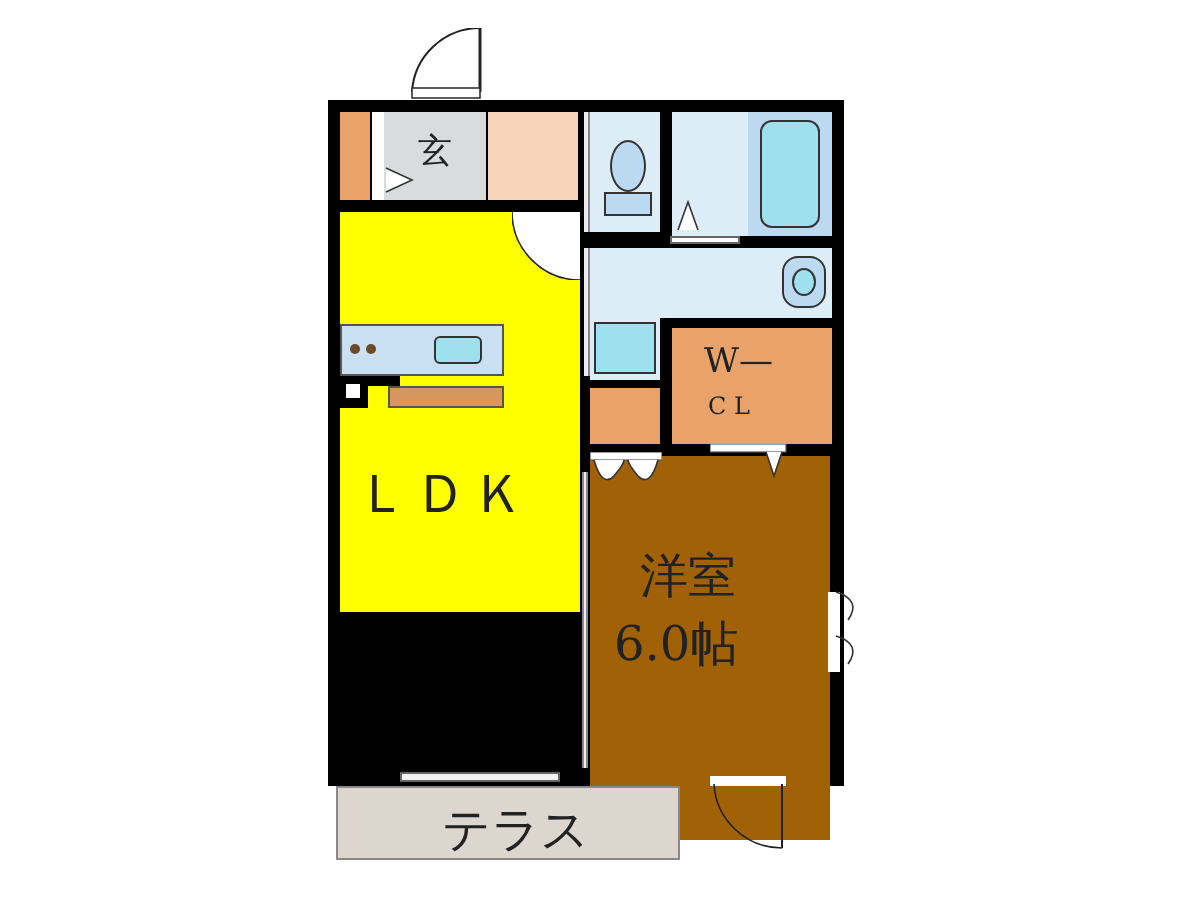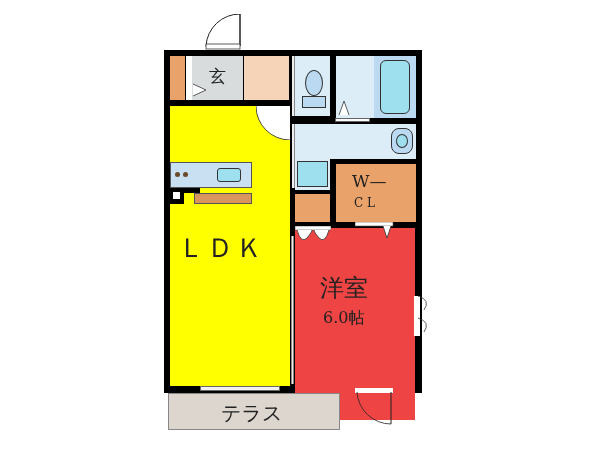--- a/index.html
+++ b/index.html
@@ -23,21 +23,21 @@
   <div class="abs" style="left:170px;top:56px;width:15px;height:44px;background:#e9a36a;"></div>
   <div class="abs" style="left:186px;top:56px;width:6px;height:44px;background:#fff;"></div>
   <div class="abs" style="left:192px;top:56px;width:51px;height:44px;background:#d9dcdd;">
     <svg class="abs" style="left:0;top:26px;width:16px;height:16px;" viewBox="0 0 16 16">
       <path d="M1 2 L14 8 L1 14" fill="#fff" stroke="#333" stroke-width="0.8"></path>
     </svg>
     <span class="label" style="left:17px;top:12px;font-size:17px;">玄</span>
   </div>
   <div class="abs" style="left:244px;top:56px;width:45px;height:44px;background:#f5d4b7;"></div>
 
-  <div class="abs" style="left:170px;top:106px;width:120px;height:280px;background:#ffff00;">
+  <div class="abs" style="left:170px;top:106px;width:120px;height:200px;background:#ffff00;">
 
     <svg class="abs" style="left:86px;top:0;width:34px;height:34px;" viewBox="0 0 34 34">
       <path d="M0 0 A34 34 0 0 0 34 34 L34 0 Z" fill="#fff"></path>
       <path d="M0 0 A34 34 0 0 0 34 34" fill="none" stroke="#222" stroke-width="0.8"></path>
     </svg>
 
     <div class="abs" style="left:0;top:56px;width:82px;height:26px;background:#c9dff2;border:1px solid #555;">
       <div class="abs" style="left:4px;top:9px;width:5px;height:5px;border-radius:50%;background:#6a4a2a;"></div>
       <div class="abs" style="left:12px;top:9px;width:5px;height:5px;border-radius:50%;background:#6a4a2a;"></div>
       <div class="abs" style="left:46px;top:5px;width:24px;height:14px;border:1.5px solid #333;border-radius:3px;background:#9fe0ef;"></div>
@@ -80,23 +80,23 @@
     <div class="abs" style="left:2px;top:2px;width:31px;height:26px;border:1px solid #333;background:#9fe0ef;"></div>
   </div>
 
   <div class="abs" style="left:295px;top:194px;width:35px;height:28px;background:#e9a36a;"></div>
 
   <div class="abs" style="left:336px;top:164px;width:80px;height:58px;background:#e9a36a;">
     <span class="label" style="left:16px;top:9px;font-size:17px;">W—</span>
     <span class="label" style="left:18px;top:33px;font-size:12px;">C L</span>
   </div>
 
-  <div class="abs" style="left:295px;top:228px;width:120px;height:192px;background:#ef4444;">
+  <div class="abs" style="left:295px;top:228px;width:120px;height:192px;background:#a16207;">
     <span class="label" style="left:25px;top:48px;font-size:24px;">洋室</span>
-    <span class="label" style="left:28px;top:82px;font-size:16px;">6.0帖</span>
+    <span class="label" style="left:12px;top:82px;font-size:24px;">6.0帖</span>
   </div>
 
   <svg class="abs" style="left:295px;top:226px;width:36px;height:20px;" viewBox="0 0 36 20">
     <rect x="0" y="0" width="36" height="4" fill="#fff" stroke="#555" stroke-width="0.6"></rect>
     <path d="M2 4 Q6 18 12 12 Q17 6 17 4" fill="#fff" stroke="#333" stroke-width="0.8"></path>
     <path d="M34 4 Q30 18 24 12 Q19 6 19 4" fill="#fff" stroke="#333" stroke-width="0.8"></path>
   </svg>
 
   <svg class="abs" style="left:355px;top:222px;width:40px;height:20px;" viewBox="0 0 40 20">
     <rect x="0" y="0" width="38" height="4" fill="#fff" stroke="#555" stroke-width="0.6"></rect>
@@ -105,21 +105,21 @@
 
   <svg class="abs" style="left:414px;top:294px;width:18px;height:44px;" viewBox="0 0 18 44">
     <rect x="0" y="2" width="6" height="40" fill="#fff"></rect>
     <path d="M4 2 Q17 6 10 16" fill="none" stroke="#333" stroke-width="0.8"></path>
     <path d="M4 24 Q17 28 10 38" fill="none" stroke="#333" stroke-width="0.8"></path>
   </svg>
 
   <div class="abs" style="left:200px;top:386px;width:80px;height:5px;background:#f2f2f2;border:1px solid #666;"></div>
 
   <div class="abs" style="left:168px;top:393px;width:172px;height:37px;background:#ddd6cf;border:1px solid #888;">
-    <span class="label" style="left:52px;top:9px;font-size:20px;">テラス</span>
+    <span class="label" style="left:52px;top:9px;font-size:24px;">テラス</span>
   </div>
 
   <svg class="abs" style="left:355px;top:388px;width:40px;height:40px;" viewBox="0 0 40 40">
     <rect x="0" y="0" width="38" height="5" fill="#fff"></rect>
     <path d="M2 4 A34 34 0 0 0 36 36" fill="none" stroke="#222" stroke-width="0.8"></path>
     <line x1="36" y1="4" x2="36" y2="36" stroke="#222" stroke-width="1"></line>
   </svg>
 
 </div>
 

